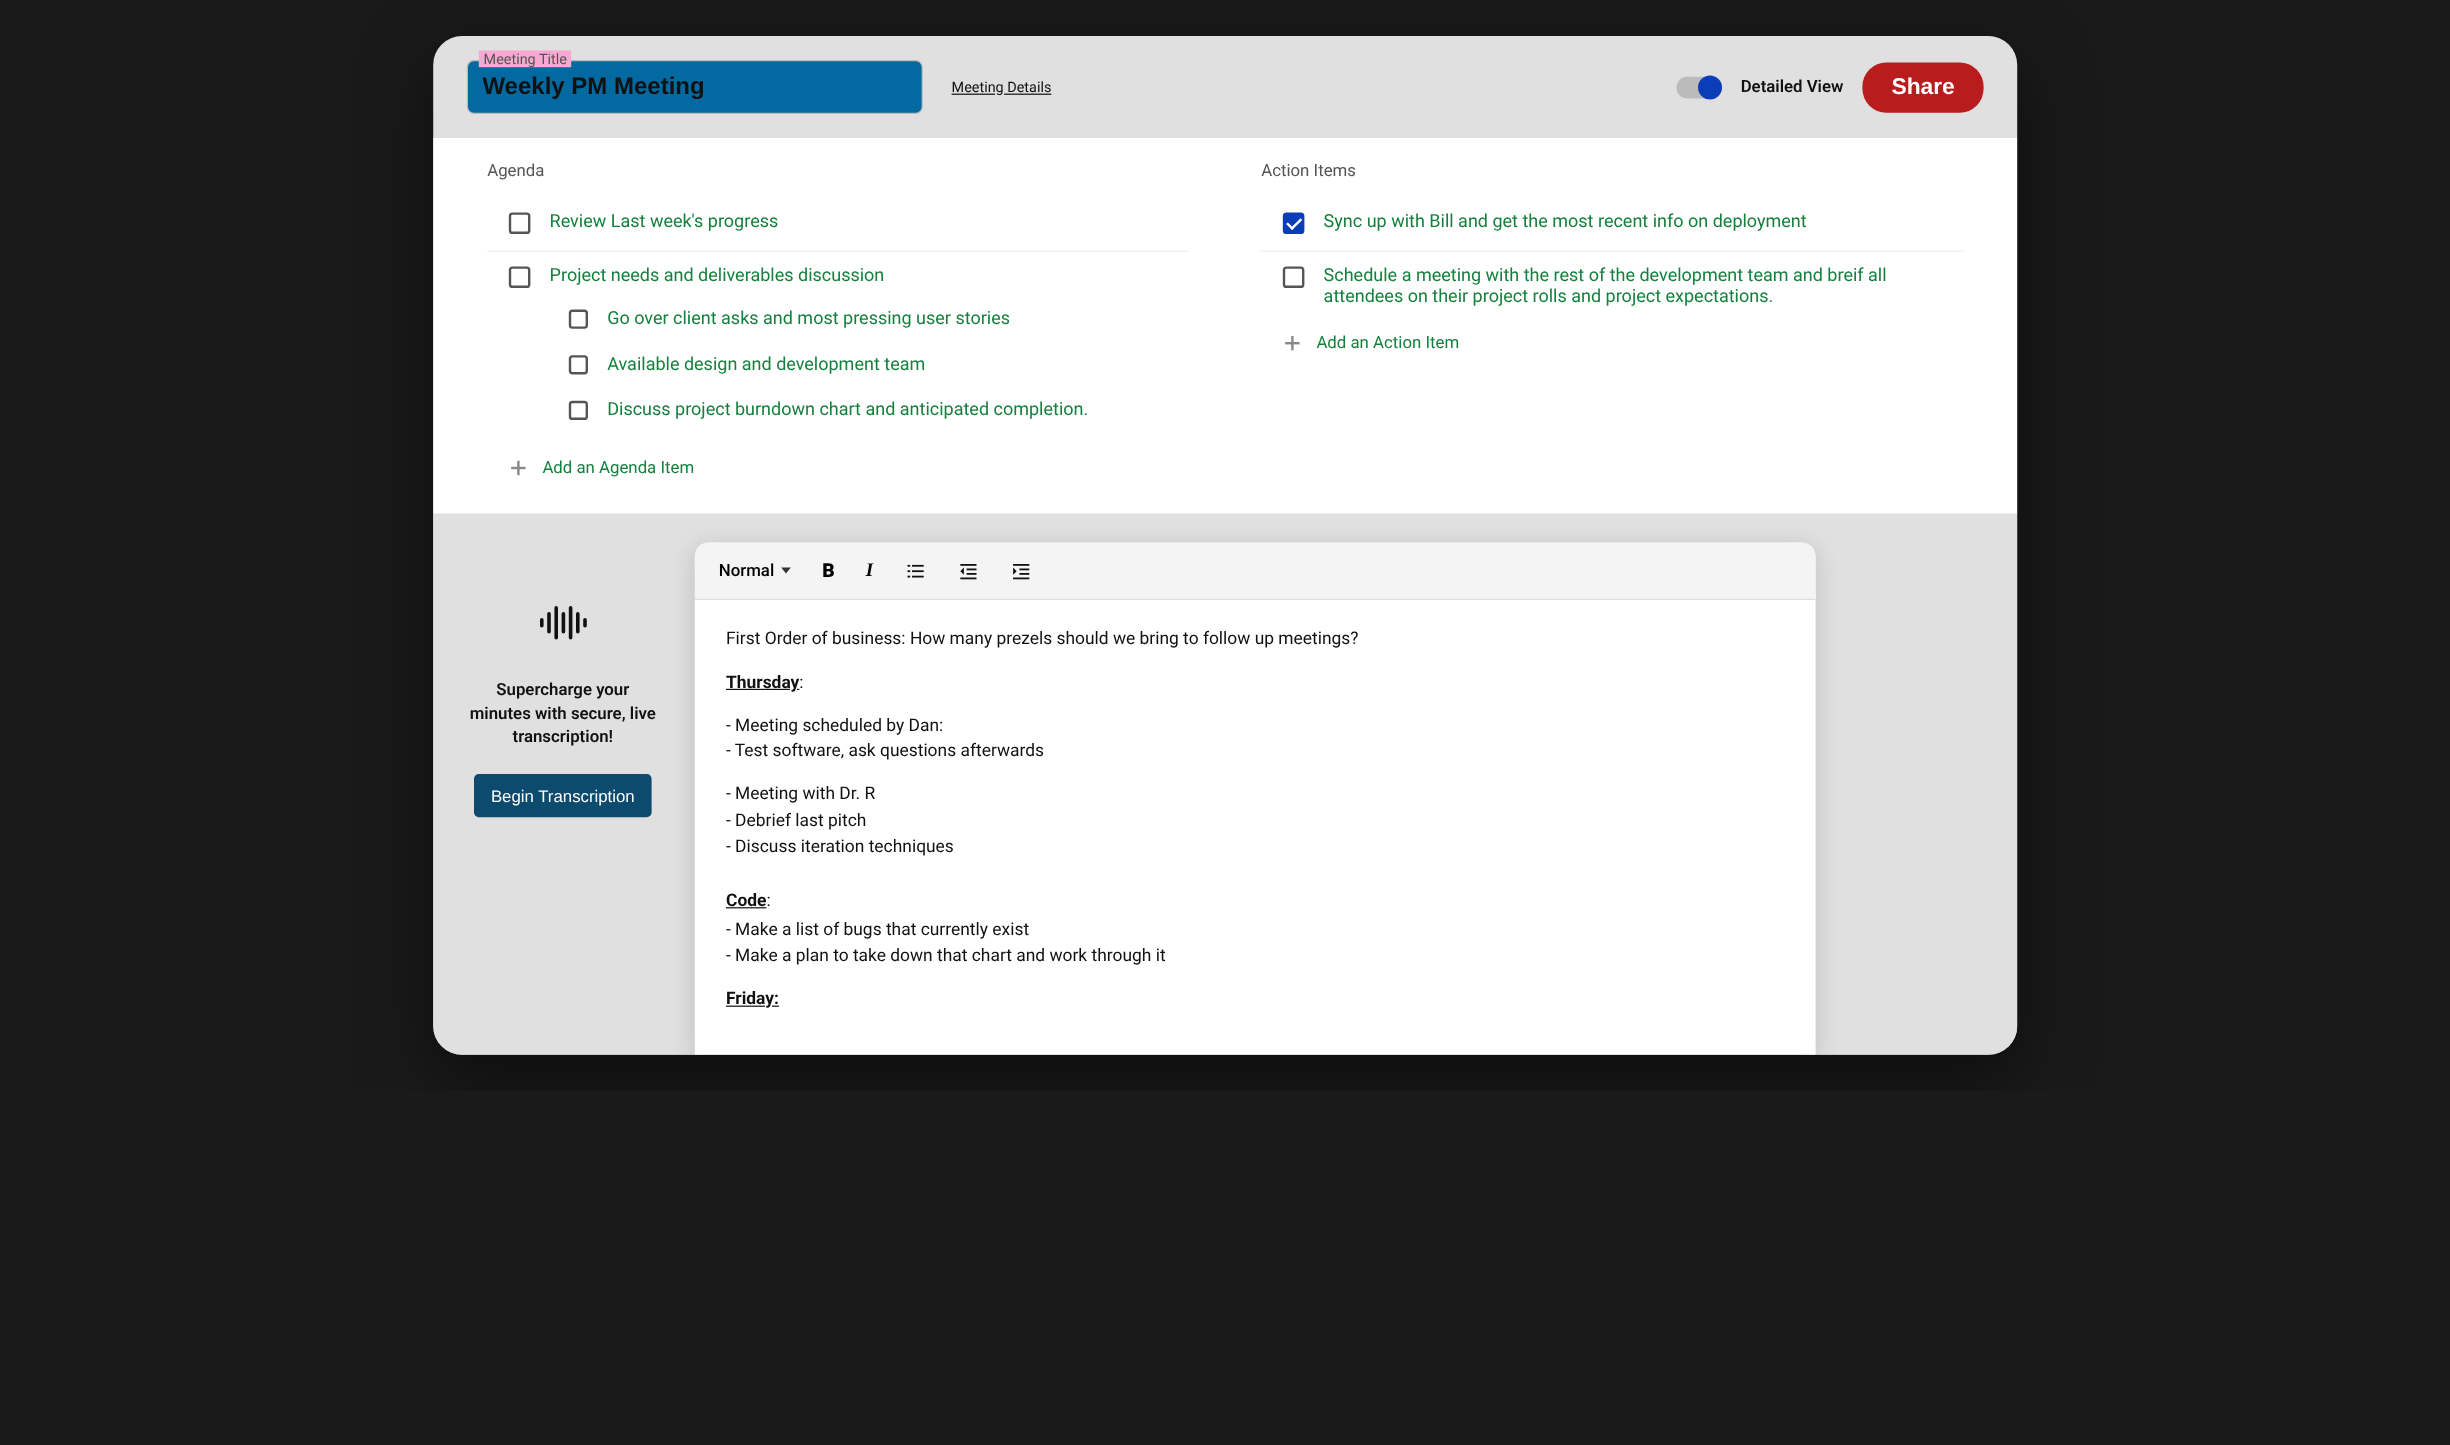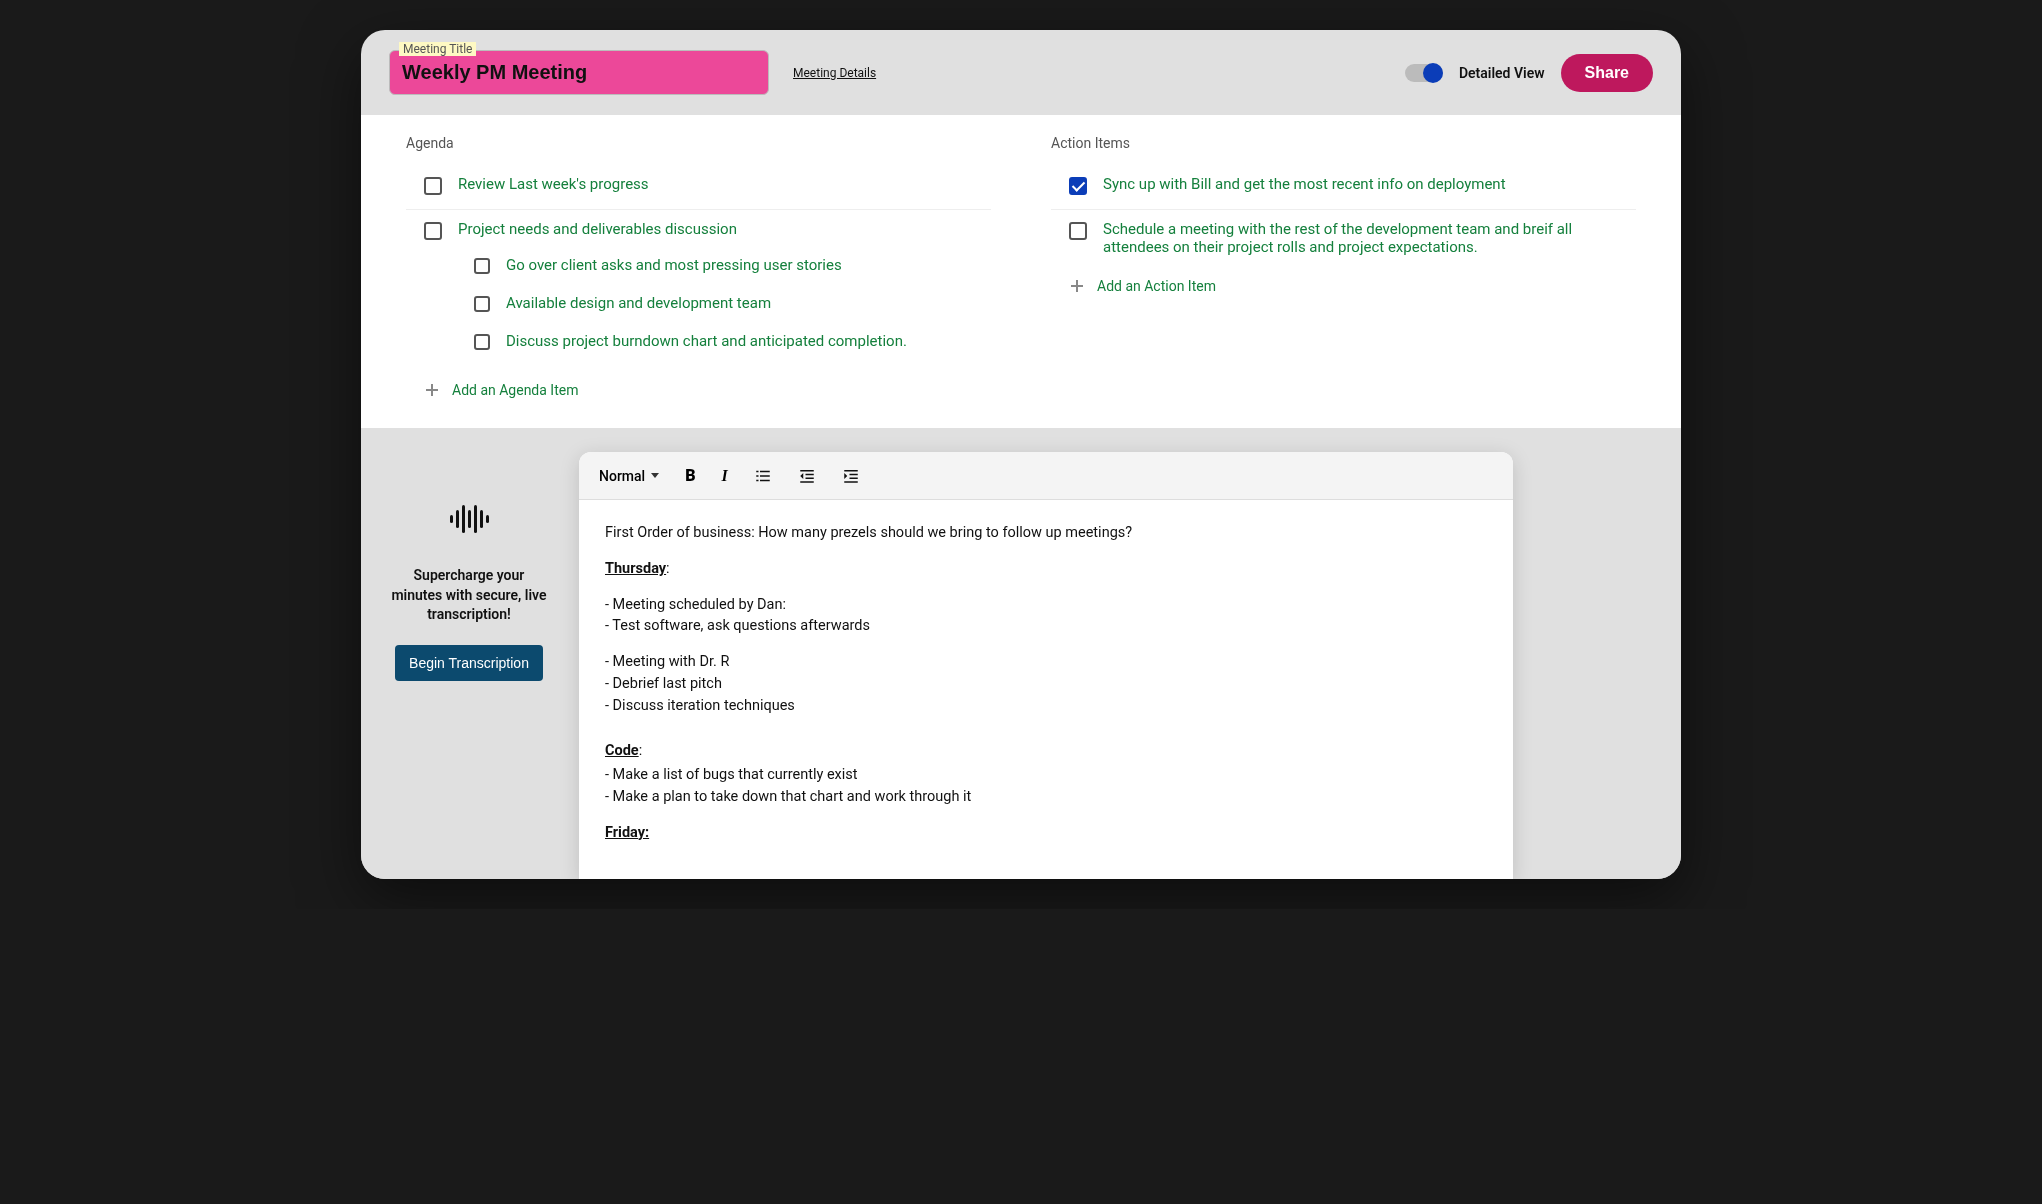--- a/index.html
+++ b/index.html
@@ -24,30 +24,30 @@
   gap: 24px;
 }
 .title-field {
   position: relative;
   width: 380px;
 }
 .title-field .floating-label {
   position: absolute;
   top: -8px;
   left: 10px;
-  background: #fef9c3;
+  background: #f9a8d4;
   padding: 0 4px;
   font-size: 12px;
   color: #555;
 }
 .title-field input {
   width: 100%;
   border: 1px solid #bbb;
   border-radius: 6px;
-  background: #ec4899;
+  background: #0369a1;
   padding: 10px 12px;
   font-size: 20px;
   font-weight: 700;
   color: #111;
 }
 .meeting-details {
   font-weight: 400;
   font-size: 12px;
   text-decoration: underline;
   color: #111;
@@ -75,26 +75,26 @@
   height: 20px;
   border-radius: 50%;
   background: #0b3db8;
 }
 .detailed-label {
   font-size: 14px;
   font-weight: 600;
   color: #111;
 }
 .share-btn {
-  background: #be185d;
+  background: #b91c1c;
   color: #fff;
   border: none;
   border-radius: 20px;
   padding: 10px 24px;
-  font-size: 16px;
+  font-size: 19px;
   font-weight: 600;
   cursor: pointer;
 }
 .panel {
   background: #fff;
   padding: 20px 45px 30px;
   display: flex;
   gap: 60px;
 }
 .col { flex: 1; }

